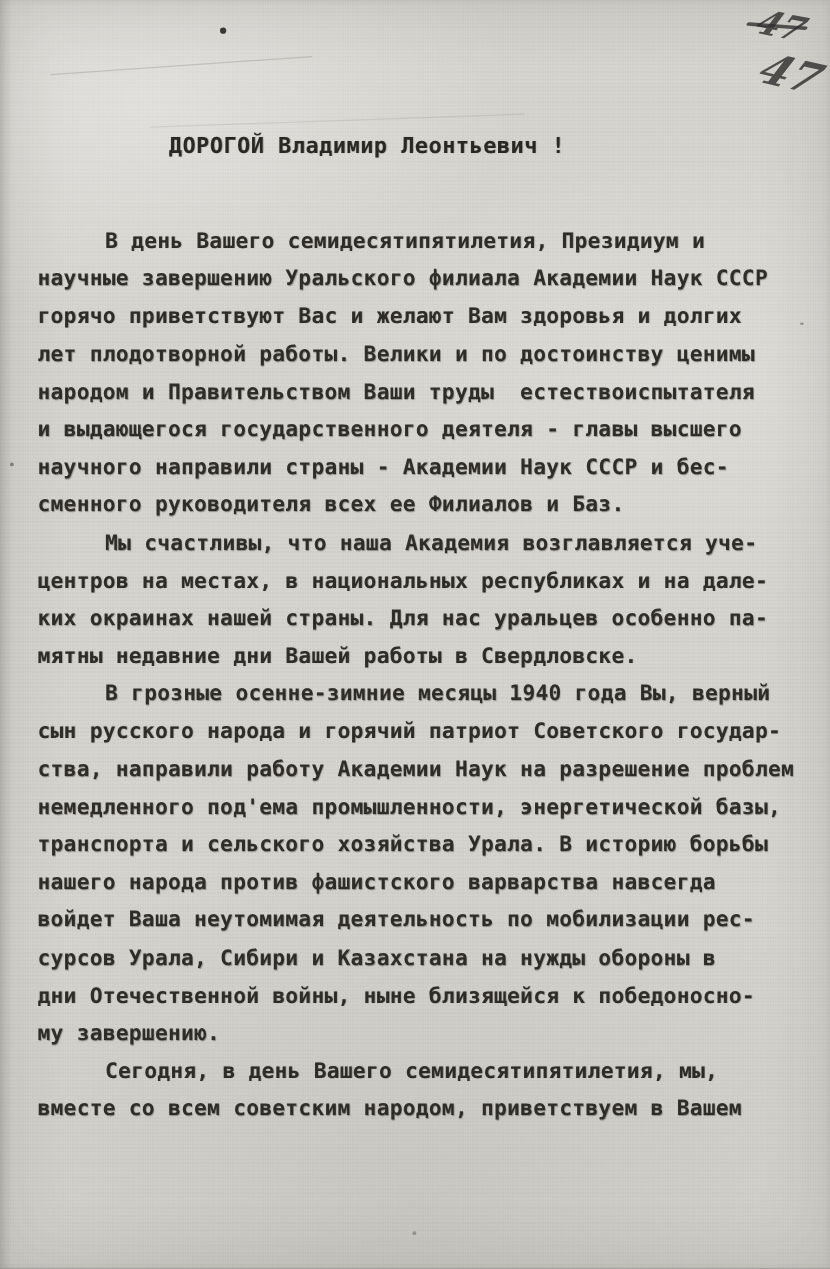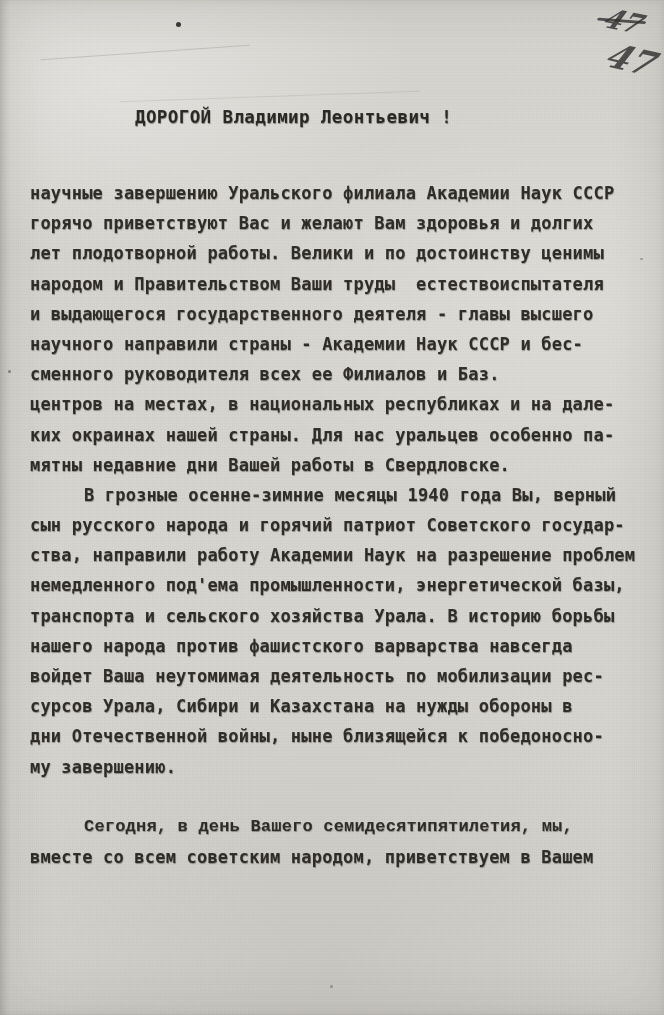--- a/index.html
+++ b/index.html
@@ -27,21 +27,21 @@
     text-align:right;
   }
   .body-text{
     position:absolute; top:183px; left:30px; width:620px;
     font-size:17px; font-weight:bold; letter-spacing:0.2px;
     color:rgba(35,33,29,0.90);
     text-shadow:0.5px 0.6px 0.8px rgba(40,38,34,0.40);
   }
   .line{height:30.2px; white-space:pre;}
   .indent{padding-left:54px;}
-  .gap-before{margin-top:30px;font-family:Liberation Mono, monospace;}
+  .gap-before{}
   .hand{
     position:absolute;
     font-family:"DejaVu Serif", serif; font-style:italic; font-weight:bold;
     color:rgba(48,47,48,0.82);
   }
   .hand-top{
     top:6px; right:20px; font-size:27px;
     transform:rotate(11deg) skewX(-16deg);
   }
   .hand-top::after{
@@ -78,27 +78,29 @@
   <div class="speck speck2"></div>
   <div class="speck speck3"></div>
   <div class="speck speck4"></div>
 
   <div class="hand hand-top">47</div>
   <div class="hand hand-bottom">47</div>
 
   <div class="heading">ДОРОГОЙ Владимир Леонтьевич !</div>
 
   <div class="body-text">
+    <div class="line indent">В день Вашего семидесятипятилетия, Президиум и</div>
     <div class="line">научные завершению Уральского филиала Академии Наук СССР</div>
     <div class="line">горячо приветствуют Вас и желают Вам здоровья и долгих</div>
     <div class="line">лет плодотворной работы. Велики и по достоинству ценимы</div>
     <div class="line">народом и Правительством Ваши труды  естествоиспытателя</div>
     <div class="line">и выдающегося государственного деятеля - главы высшего</div>
     <div class="line">научного направили страны - Академии Наук СССР и бес-</div>
     <div class="line">сменного руководителя всех ее Филиалов и Баз.</div>
+    <div class="line indent">Мы счастливы, что наша Академия возглавляется уче-</div>
     <div class="line">центров на местах, в национальных республиках и на дале-</div>
     <div class="line">ких окраинах нашей страны. Для нас уральцев особенно па-</div>
     <div class="line">мятны недавние дни Вашей работы в Свердловске.</div>
     <div class="line indent">В грозные осенне-зимние месяцы 1940 года Вы, верный</div>
     <div class="line">сын русского народа и горячий патриот Советского государ-</div>
     <div class="line">ства, направили работу Академии Наук на разрешение проблем</div>
     <div class="line">немедленного под'ема промышленности, энергетической базы,</div>
     <div class="line">транспорта и сельского хозяйства Урала. В историю борьбы</div>
     <div class="line">нашего народа против фашистского варварства навсегда</div>
     <div class="line">войдет Ваша неутомимая деятельность по мобилизации рес-</div>

